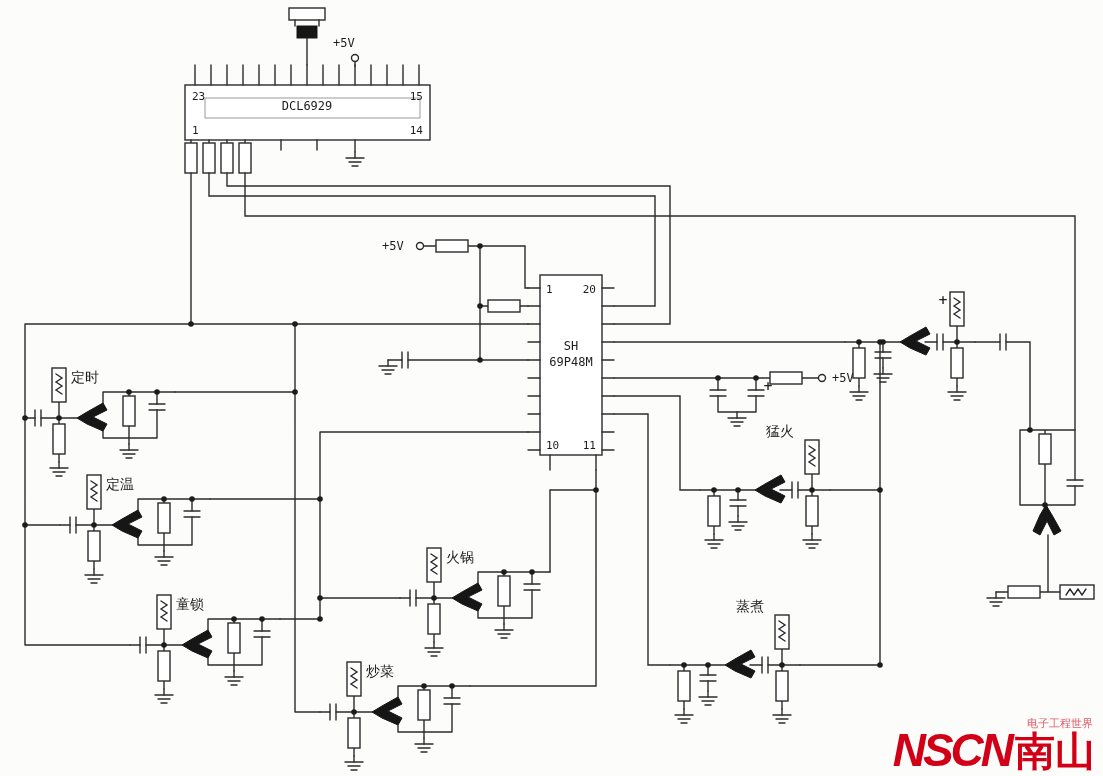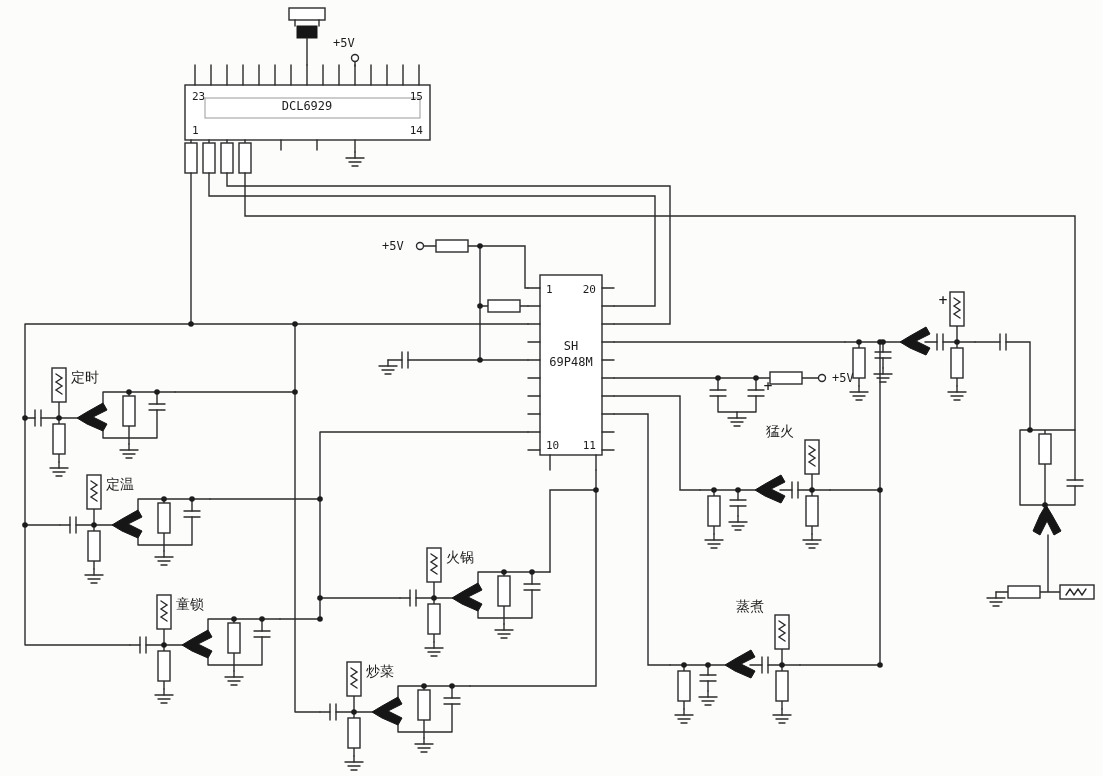--- a/index.html
+++ b/index.html
@@ -225,13 +225,18 @@
     <circle class="dot" cx="718" cy="378" r="2.8"></circle>
         <circle class="dot" cx="756" cy="378" r="2.8"></circle>
     <circle class="dot" cx="480" cy="246" r="2.8"></circle>
         <circle class="dot" cx="480" cy="306" r="2.8"></circle>
     <circle class="dot" cx="480" cy="360" r="2.8"></circle>
         <circle class="dot" cx="1030" cy="430" r="2.8"></circle>
     <circle class="dot" cx="1045" cy="505" r="2.8"></circle>
   </g>
 </svg>
 
+<div class="logo">
+  <span class="logo-watermark">电子工程世界</span>
+  <span class="logo-brand">NSCN</span>
+  <span class="logo-cn">南山</span>
 </div>
+</div>
 
 </body></html>

